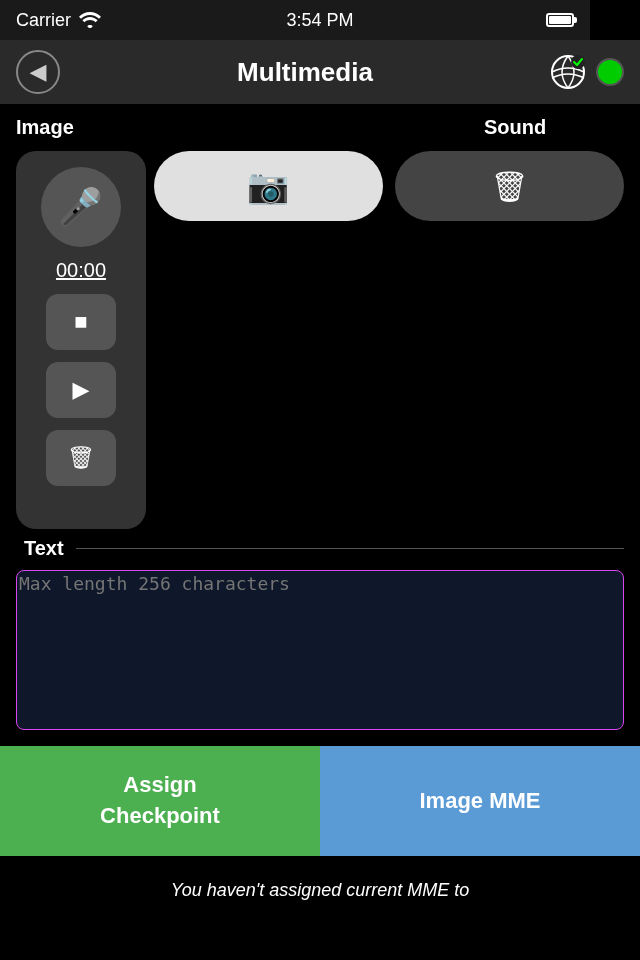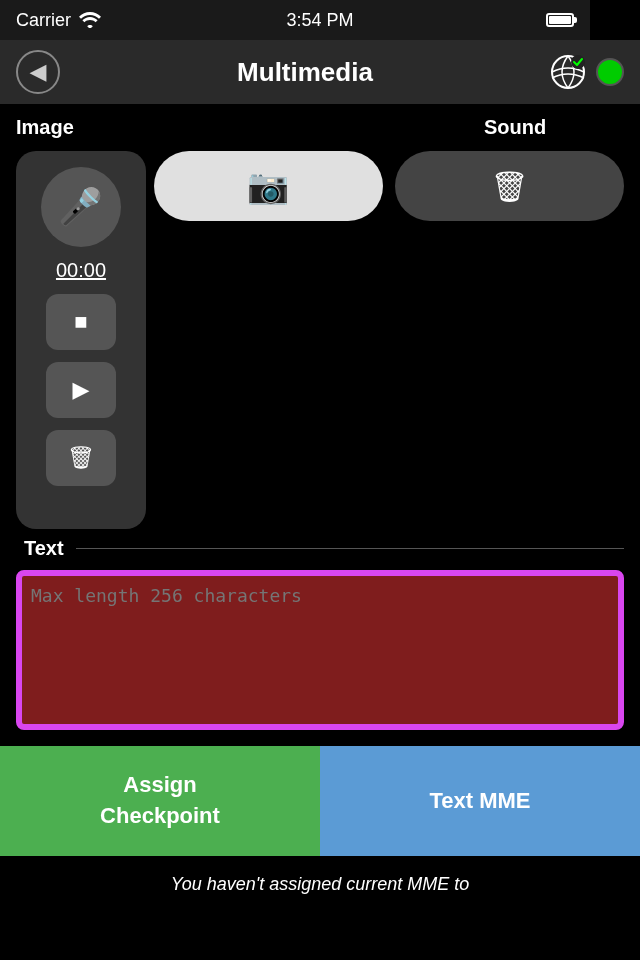--- a/index.html
+++ b/index.html
@@ -287,24 +287,24 @@
 
     .text-divider {
       flex: 1;
       height: 1px;
       background: #555;
     }
 
     .text-input {
       width: 100%;
       height: 160px;
-      background: #7f1d1d;
-      border: 6px solid #d946ef;
+      background: #0f172a;
+      border: 1px solid #d946ef;
       border-radius: 8px;
-      padding: 9px;
+      padding: 2px;
       font-size: 18px;
       color: #999;
       resize: none;
       outline: none;
     }
 
     
     .bottom-buttons {
       display: flex;
       height: 110px;
@@ -355,21 +355,21 @@
       font-size: 22px;
       font-weight: bold;
     }
 
     
     .footer-text {
       background: #000;
       color: #fff;
       font-size: 18px;
       font-style: italic;
-      padding: 18px 16px;
+      padding: 24px 16px;
       text-align: center;
     }
 
     
     .globe-svg {
       width: 36px;
       height: 36px;
     }
   </style>
 </head>
@@ -455,19 +455,19 @@
   </div>
   <textarea class="text-input" placeholder="Max length 256 characters" style=""></textarea>
 </div>
 
 <div class="bottom-buttons">
   <button class="assign-btn">
     <span>Assign</span>
     <span>Checkpoint</span>
   </button>
   <button class="send-btn">
-    <span>Text MME</span>
+    <span>Image MME</span>
   </button>
 </div>
 
 <div class="footer-text">
   <span>You haven't assigned current MME to</span>
 </div>
 
 </body></html>

